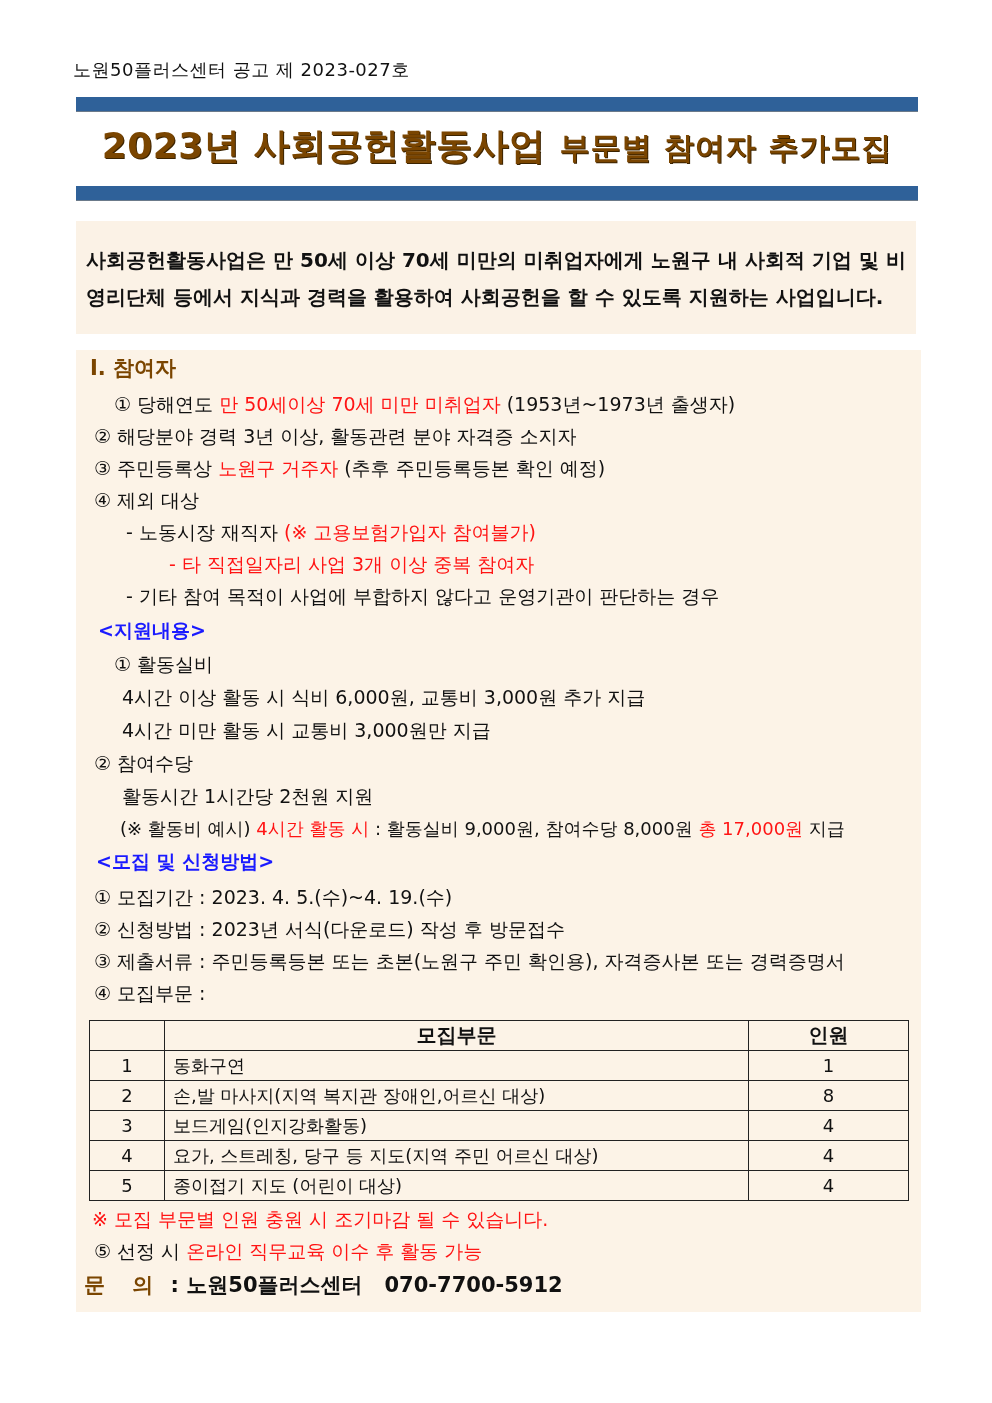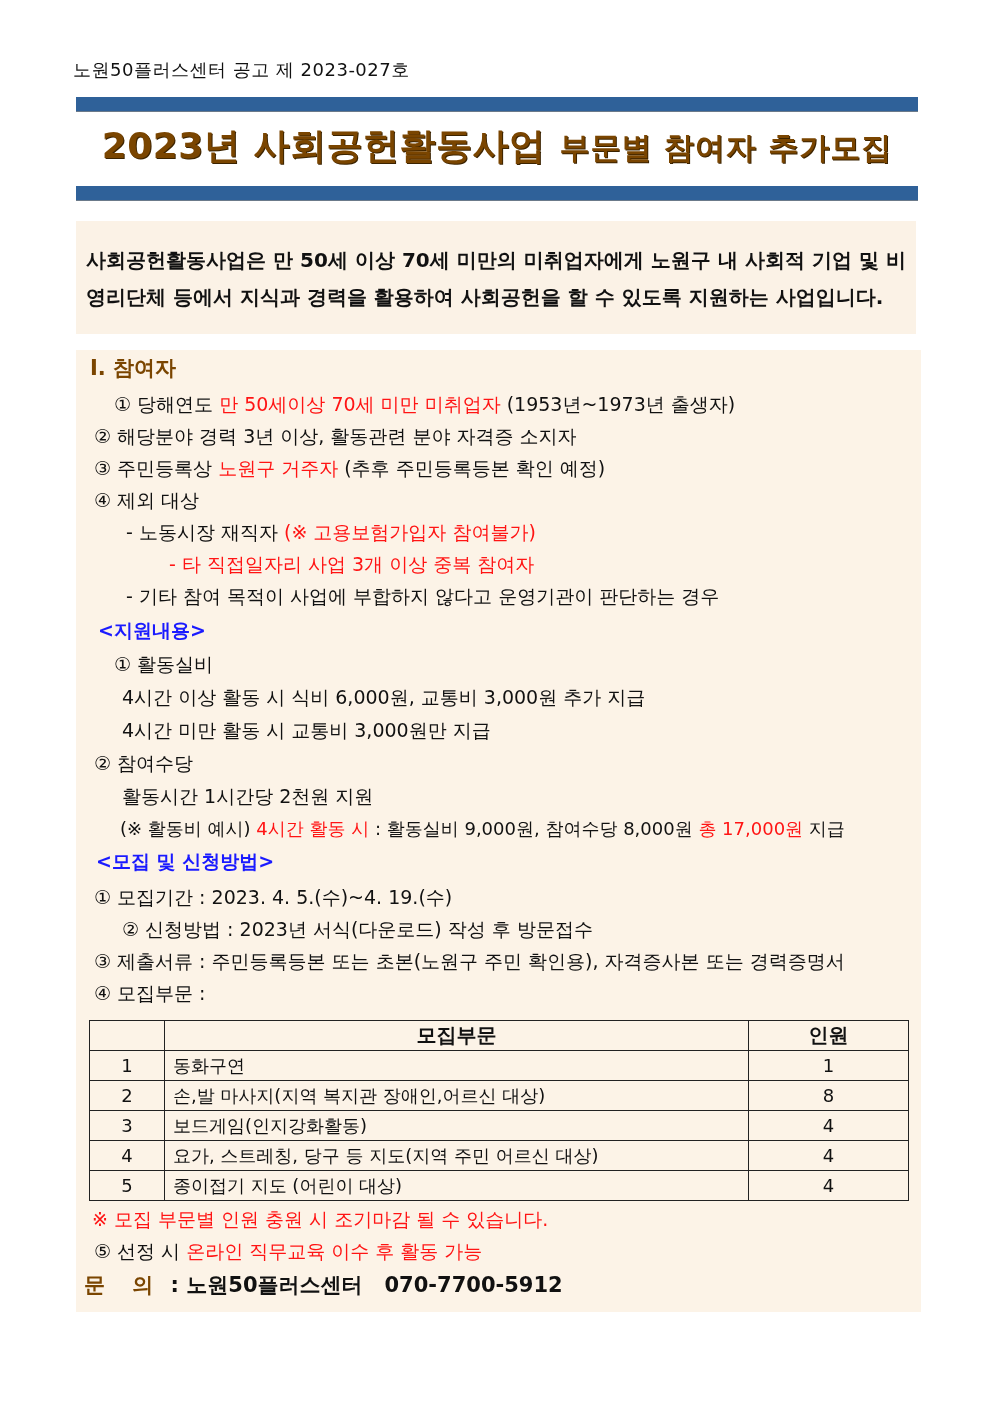--- a/index.html
+++ b/index.html
@@ -68,21 +68,21 @@
   <div class="line" style="left:46px; top:335px;">4시간 이상 활동 시 식비 6,000원, 교통비 3,000원 추가 지급</div>
   <div class="line" style="left:46px; top:368px;">4시간 미만 활동 시 교통비 3,000원만 지급</div>
   <div class="line" style="left:18px; top:401px;">② 참여수당</div>
   <div class="line" style="left:46px; top:434px;">활동시간 1시간당 2천원 지원</div>
   <div class="line" style="left:44px; top:467px; font-size:18px;">
     <span>(※ 활동비 예시) </span><span class="red">4시간 활동 시</span><span> : 활동실비 9,000원, 참여수당 8,000원  </span><span class="red">총 17,000원</span><span> 지급</span>
   </div>
 
   <div class="line blue" style="left:20px; top:499px;">&lt;모집 및 신청방법&gt;</div>
   <div class="line" style="left:18px; top:535px;">① 모집기간 : 2023. 4. 5.(수)~4. 19.(수)</div>
-  <div class="line" style="left:18px; top:567px;margin-left:28px;">② 신청방법 : 2023년 서식(다운로드) 작성 후 방문접수</div>
+  <div class="line" style="left:18px; top:567px;">② 신청방법 : 2023년 서식(다운로드) 작성 후 방문접수</div>
   <div class="line" style="left:18px; top:599px;">③ 제출서류 : 주민등록등본 또는 초본(노원구 주민 확인용), 자격증사본 또는 경력증명서</div>
   <div class="line" style="left:18px; top:631px;">④ 모집부문 :</div>
 
   <table class="rec">
     <colgroup>
         <col style="width:75px">
         <col style="width:585px">
         <col style="width:160px">
       </colgroup>
     <tbody>

